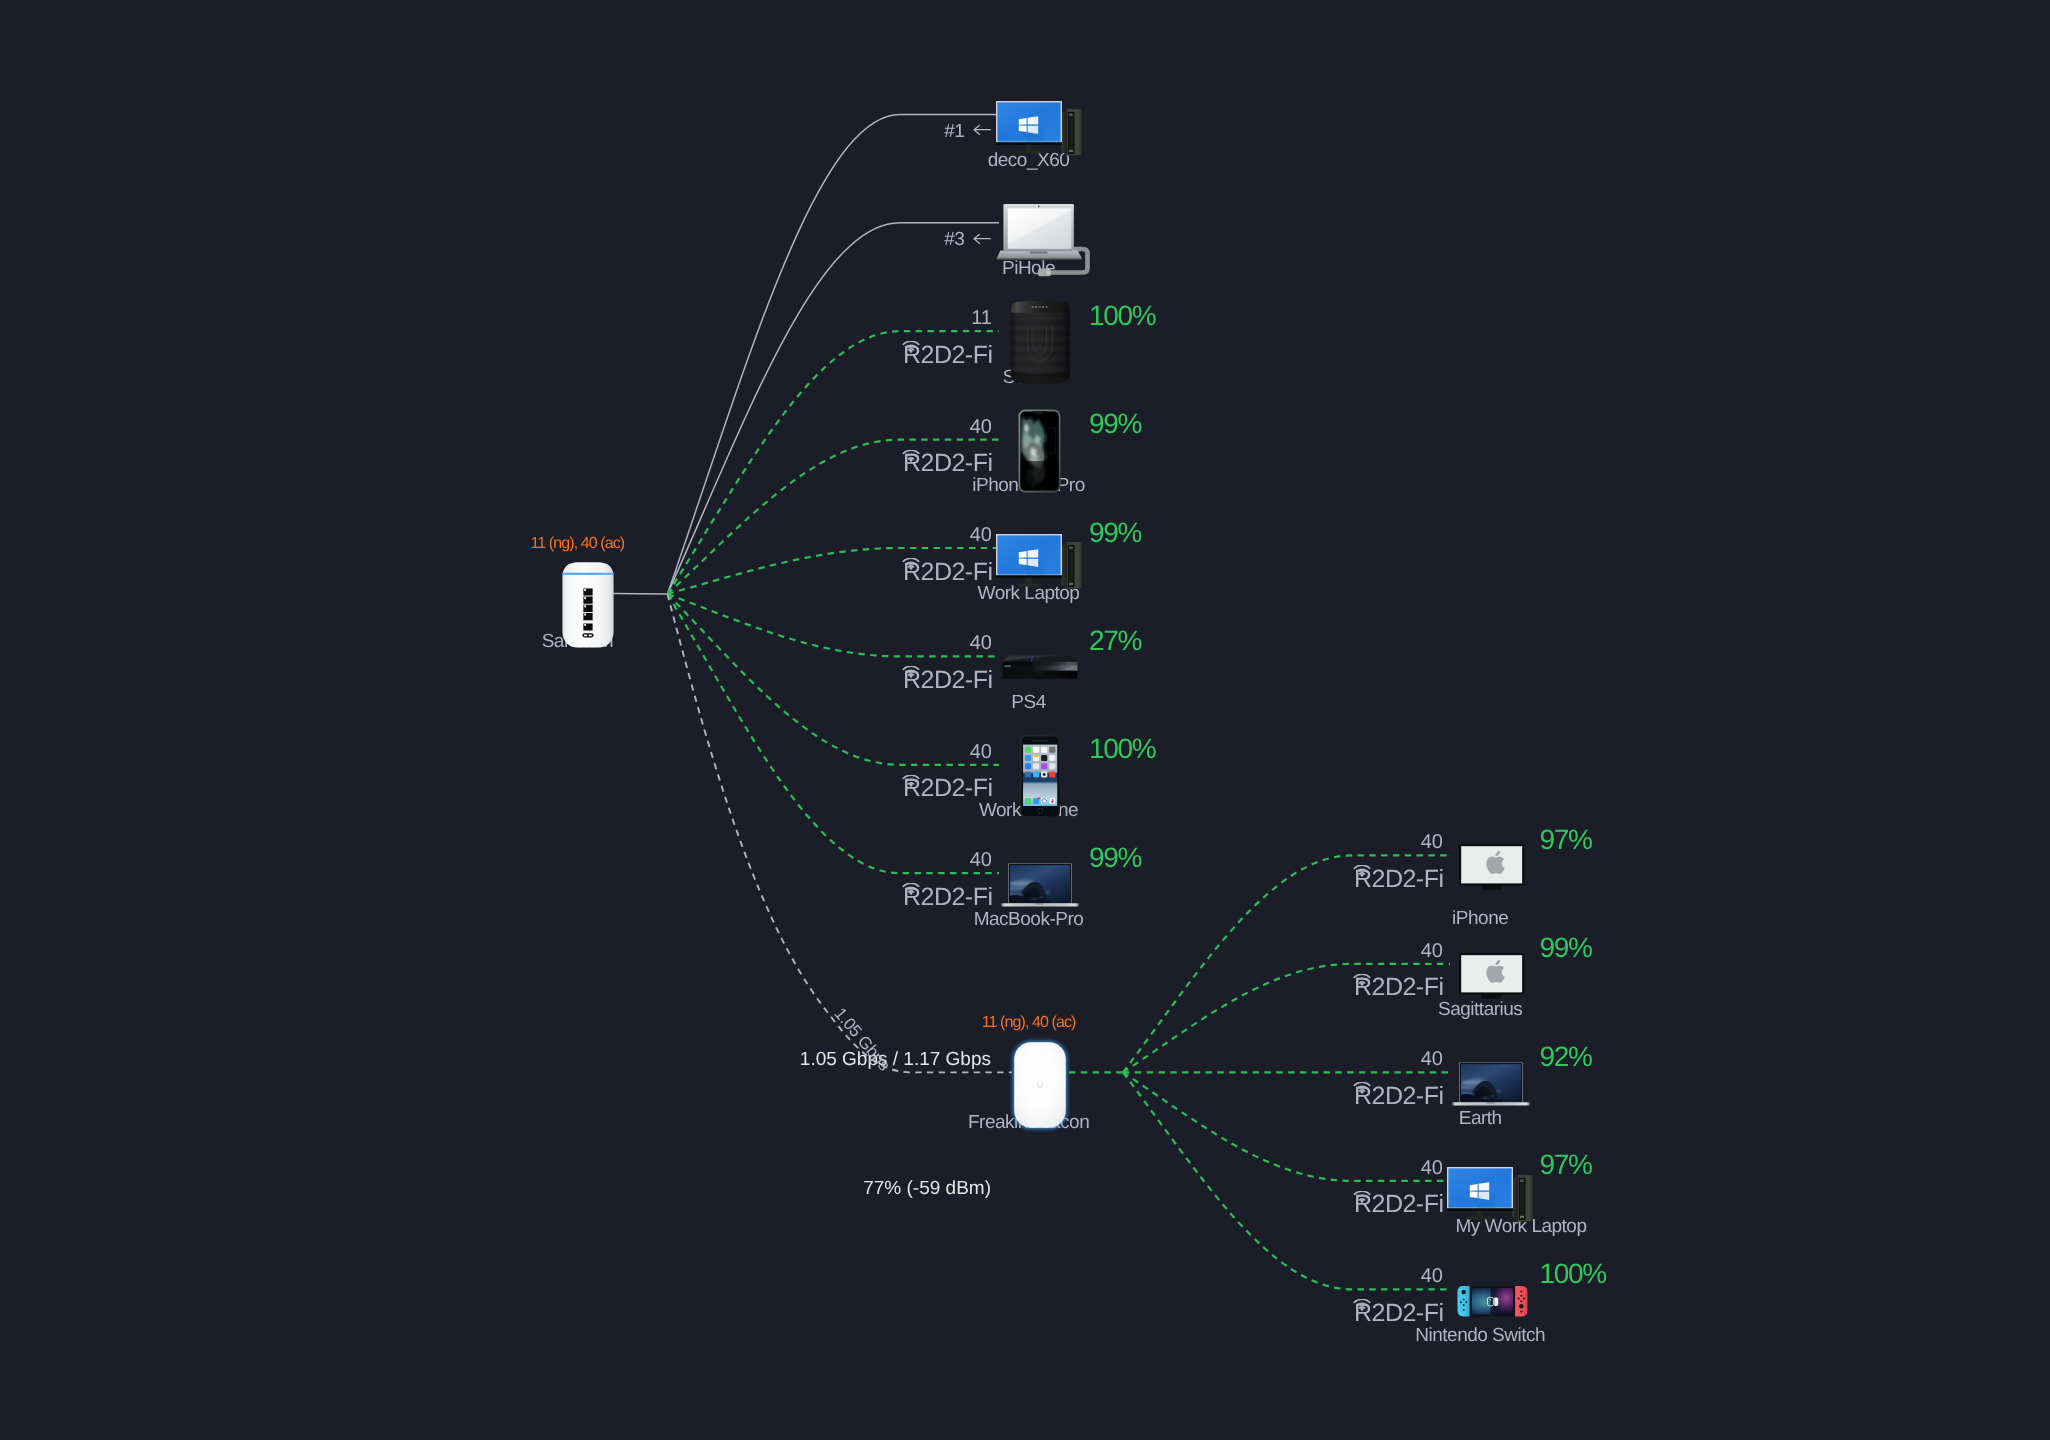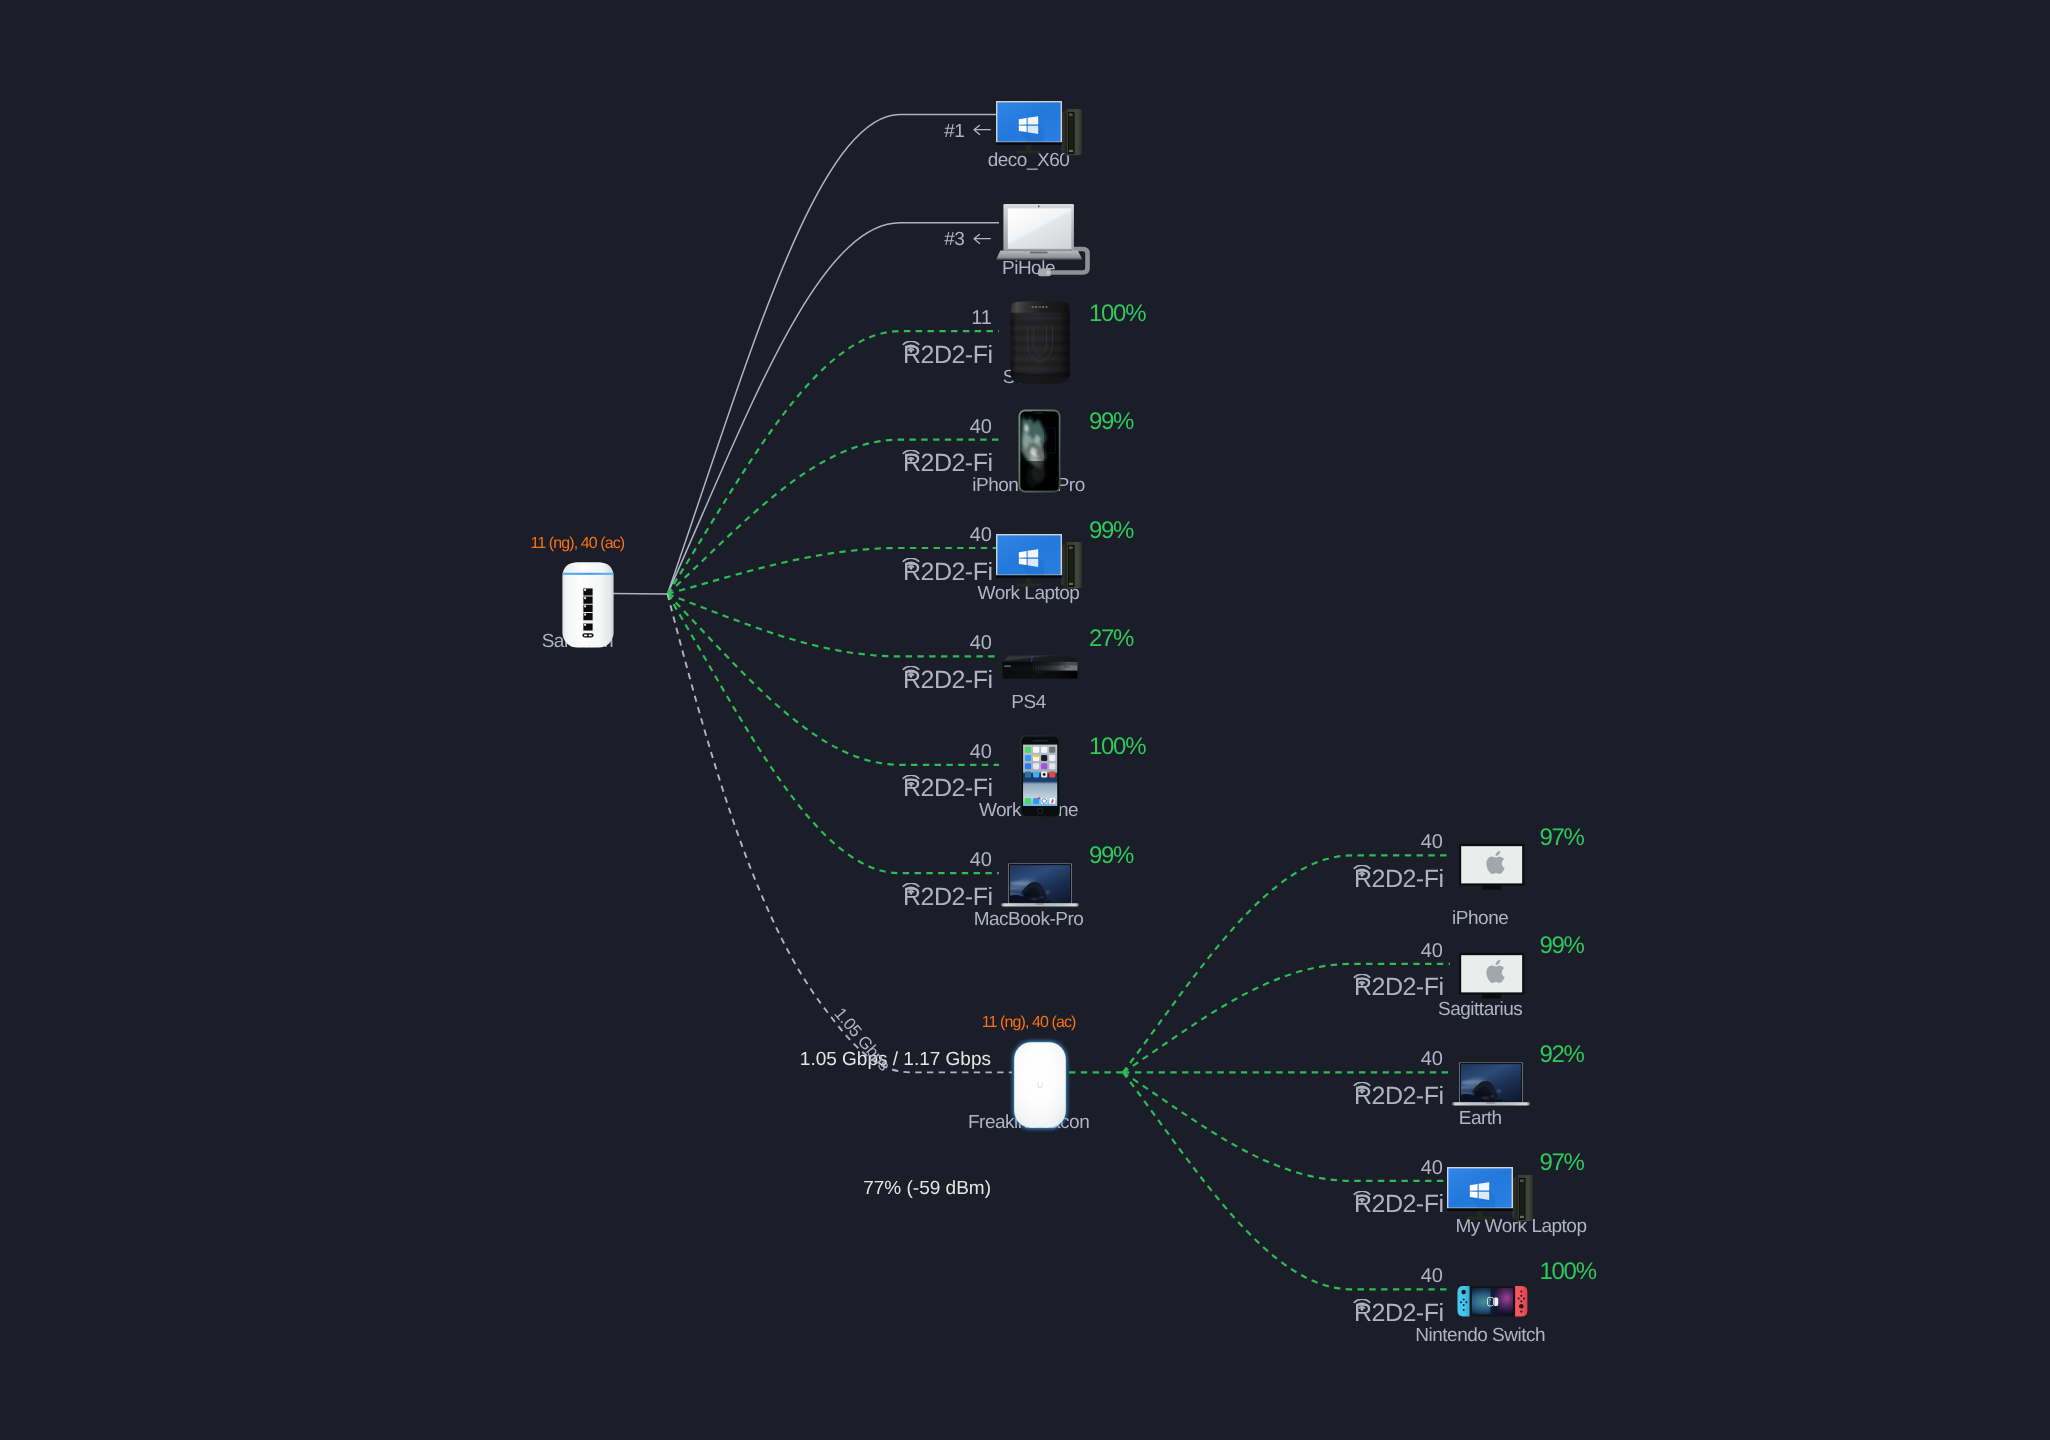--- a/index.html
+++ b/index.html
@@ -6,21 +6,21 @@
   html,body{margin:0;padding:0;}
   body{width:2050px;height:1440px;background:#1b1d29;overflow:hidden;
        font-family:"Liberation Sans",sans-serif;
        -webkit-font-smoothing:antialiased;text-rendering:geometricPrecision;}
   #stage{position:relative;width:2050px;height:1440px;background:#1b1d29;overflow:hidden;}
   svg.edges{position:absolute;left:0;top:0;width:2050px;height:1440px;pointer-events:none;}
   .lay{position:absolute;left:0;top:0;width:2050px;height:1440px;}
   .node-icon{position:absolute;}
   .nd-label{position:absolute;white-space:nowrap;color:#b0b4c2;font-size:19px;
             letter-spacing:-0.5px;text-align:center;transform:translateX(-50%);}
-  .nd-pct{position:absolute;white-space:nowrap;color:#2ec95a;font-size:24px;
+  .nd-pct{position:absolute;white-space:nowrap;color:#2ec95a;font-size:28px;
           letter-spacing:-1.3px;}
   .ch-num{position:absolute;white-space:nowrap;color:#b0b4c2;font-size:20px;
           transform:translate(-100%,-100%);}
   .ssid{position:absolute;white-space:nowrap;color:#b0b4c2;font-size:25px;
         letter-spacing:-0.5px;transform:translate(-100%,0);}
   .wifi-ic{position:absolute;transform:translate(-100%,0);line-height:0;}
   .portlbl{position:absolute;white-space:nowrap;color:#b0b4c2;font-size:19px;
            letter-spacing:-0.5px;transform:translate(-100%,-50%);}
   .arrow-ic{position:absolute;transform:translate(-100%,-50%);line-height:0;}
   .radio-lbl{position:absolute;white-space:nowrap;color:#f97316;font-size:16px;

